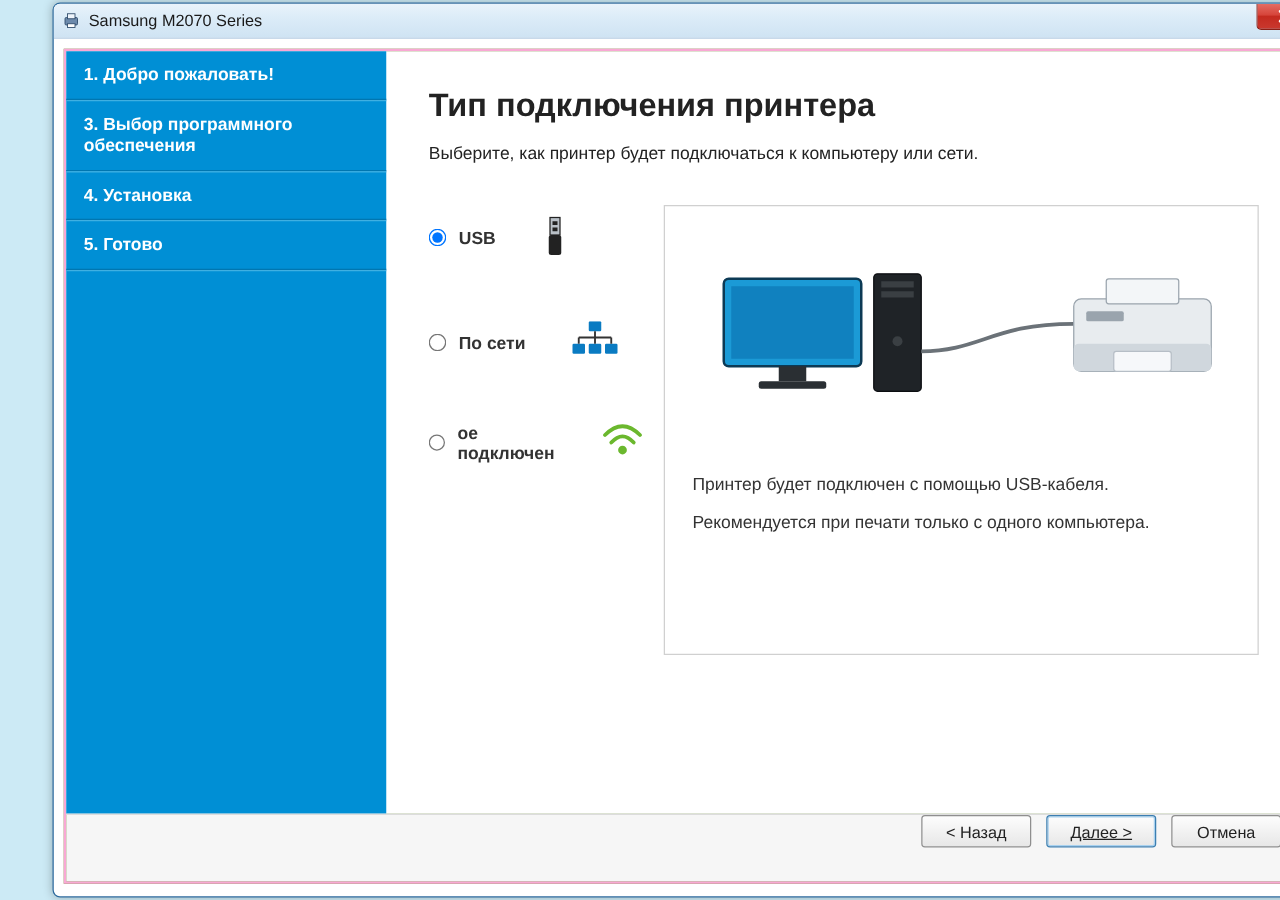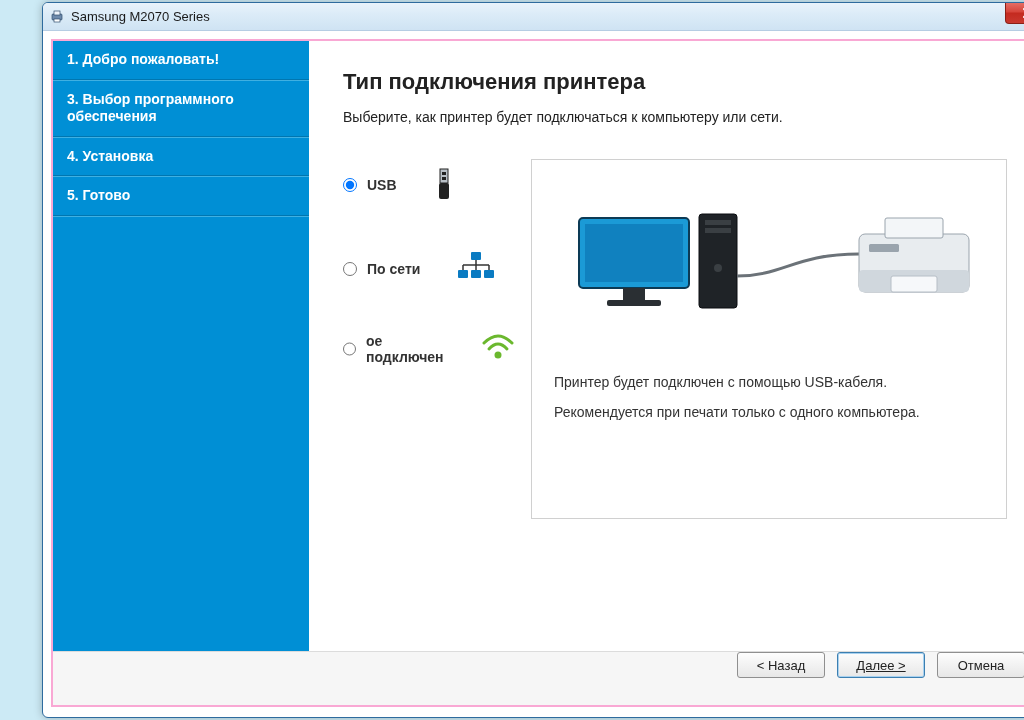--- a/index.html
+++ b/index.html
@@ -95,21 +95,21 @@
       flex: 1;
       background: #008fd5;
       border-top: 1px solid #3fb0e2;
     }
     .main {
       flex: 1;
       padding: 28px 34px 24px 34px;
       position: relative;
     }
     .page-title {
-      font-size: 22px;
+      font-size: 26px;
       font-weight: bold;
       color: #222;
       margin-bottom: 14px;
     }
     .page-subtitle {
       font-size: 14px;
       color: #222;
       margin-bottom: 34px;
     }
     .options-row {

